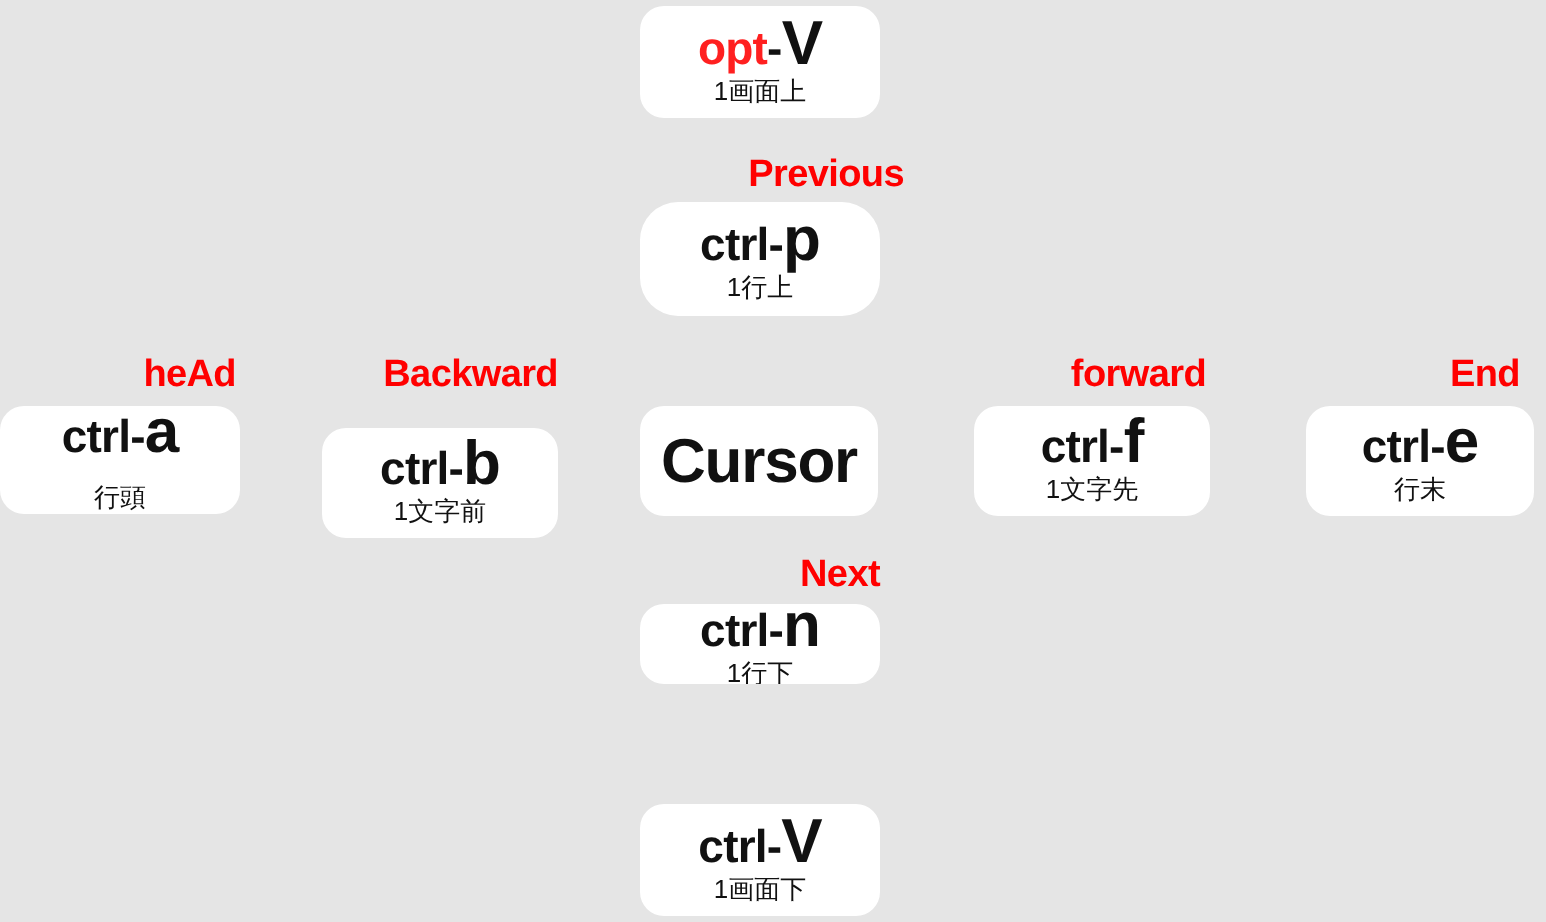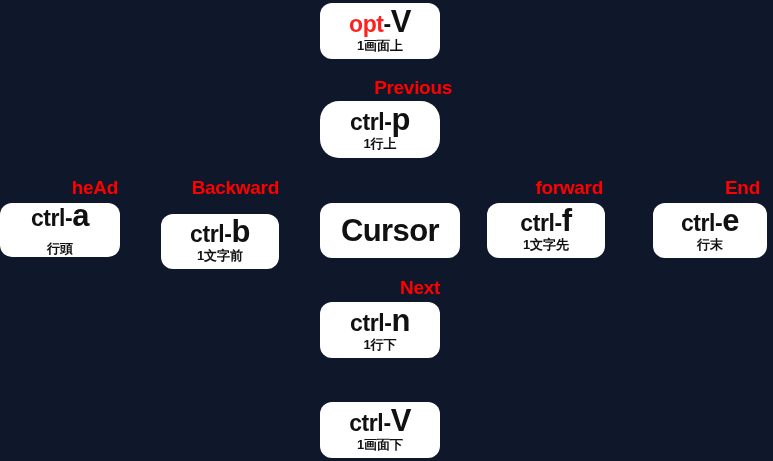--- a/index.html
+++ b/index.html
@@ -5,21 +5,21 @@
 <style>
   html, body {
     margin: 0;
     padding: 0;
     background: #000000;
   }
   #canvas {
     position: relative;
     width: 773px;
     height: 461px;
-    background: #0f172a;
+    background: #e5e5e5;
     overflow: hidden;
     font-family: "Liberation Sans", "DejaVu Sans", sans-serif;
   }
 
   
   .annot {
     position: absolute;
     color: #ff0000;
     font-family: "Liberation Sans", "DejaVu Sans", sans-serif;
     font-weight: bold;
@@ -54,21 +54,21 @@
   .keybox .combo .mod-red {
     color: #ff2020;
   }
   .keybox .combo .keychar {
     font-size: 31px;
     letter-spacing: -0.5px;
   }
   .keybox .jp {
     color: #111111;
     font-family: "Liberation Sans", "DejaVu Sans", sans-serif;
-    font-weight: bold;
+    font-weight: normal;
     font-size: 13px;
     line-height: 16px;
     white-space: nowrap;
     margin-top: 1px;
   }
   .keybox.center .combo {
     font-size: 31px;
     line-height: 36px;
     letter-spacing: -0.6px;
   }
@@ -94,38 +94,38 @@
     <div class="combo"><span>ctrl</span><span>-</span><span class="keychar">a</span></div>
     <div class="jp">行頭</div>
   </div>
 
   <div class="annot" style="left:119px; top:178px; width:160px;">Backward</div>
   <div class="keybox" style="left:161px; top:214px; width:118px; height:55px;">
     <div class="combo"><span>ctrl</span><span>-</span><span class="keychar">b</span></div>
     <div class="jp">1文字前</div>
   </div>
 
-  <div class="keybox center" style="left:320px; top:203px; width:140px; height:55px;justify-content:center;">
+  <div class="keybox center" style="left:320px; top:203px; width:119px; height:55px;justify-content:center;">
     <div class="combo">Cursor</div>
   </div>
 
   <div class="annot" style="left:443px; top:178px; width:160px;">forward</div>
   <div class="keybox" style="left:487px; top:203px; width:118px; height:55px;">
     <div class="combo"><span>ctrl</span><span>-</span><span class="keychar">f</span></div>
     <div class="jp">1文字先</div>
   </div>
 
   <div class="annot" style="left:600px; top:178px; width:160px;">End</div>
   <div class="keybox" style="left:653px; top:203px; width:114px; height:55px;">
     <div class="combo"><span>ctrl</span><span>-</span><span class="keychar">e</span></div>
     <div class="jp">行末</div>
   </div>
 
   <div class="annot" style="left:280px; top:278px; width:160px;">Next</div>
-  <div class="keybox" style="left:320px; top:302px; width:120px; height:56px;">
+  <div class="keybox" style="left:320px; top:302px; width:120px; height:40px;">
     <div class="combo"><span>ctrl</span><span>-</span><span class="keychar">n</span></div>
     <div class="jp">1行下</div>
   </div>
 
   <div class="keybox" style="left:320px; top:402px; width:120px; height:56px;">
     <div class="combo"><span>ctrl</span><span>-</span><span class="keychar">V</span></div>
     <div class="jp">1画面下</div>
   </div>
 
 </div>

